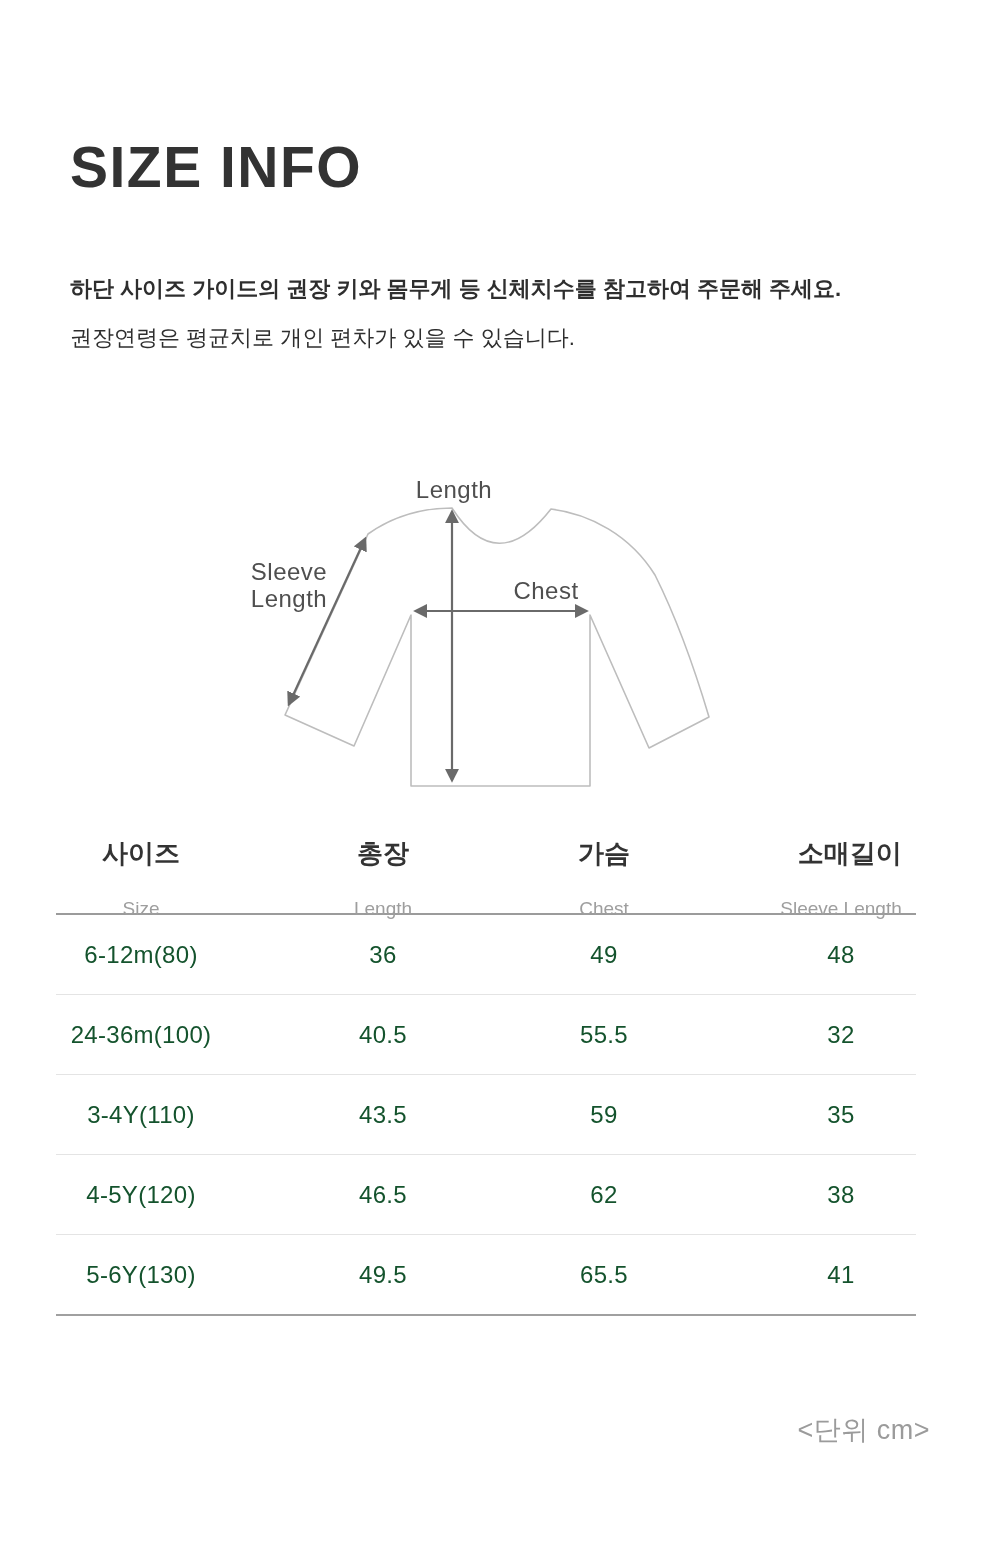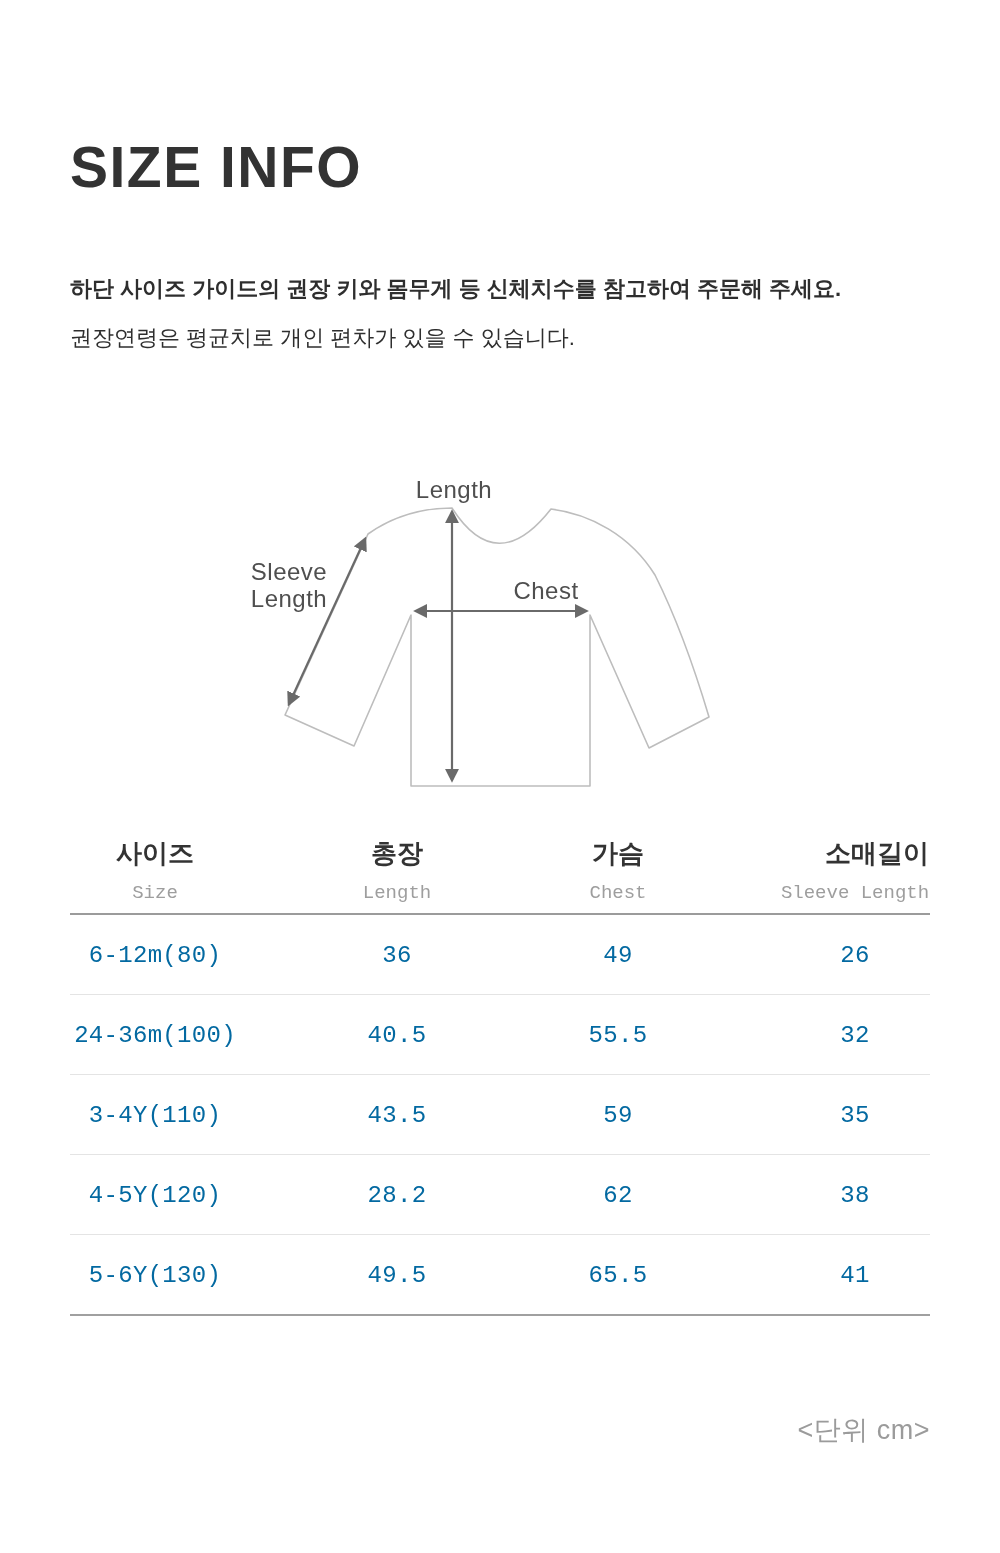--- a/index.html
+++ b/index.html
@@ -16,32 +16,32 @@
     position:absolute; left:70px; top:264px;
     font-size:22px; line-height:49px; color:#2e2e2e; white-space:nowrap;
   }
   .intro .line-bold { font-weight:700; }
   .diagram { position:absolute; left:230px; top:460px; width:540px; height:340px; }
   .diagram svg { display:block; }
   .diagram text {
     font-family:"Liberation Sans","DejaVu Sans",sans-serif;
     font-size:24px; fill:#4f4f4f; letter-spacing:0.5px;
   }
-  .size-table { position:absolute; left:70px; top:820px; width:860px;font-family:Liberation Mono, monospace; }
+  .size-table { position:absolute; left:56px; top:820px; width:860px; }
   .thead { position:relative; height:93px; }
   .th { position:absolute; top:16px; transform:translateX(-50%); text-align:center; white-space:nowrap; }
   .th .ko { font-size:26px; font-weight:700; color:#333333; }
-  .th .en { font-size:19px; font-weight:400; color:#9e9e9e; margin-top:11px; }
+  .th .en { font-size:19px; font-weight:400; color:#9e9e9e; margin-top:27px; }
   .c1 { left:85px; } .c2 { left:327px; } .c3 { left:548px; } .c4 { left:785px;text-align:right; }
   .tbody { border-top:2px solid #9b9b9b; border-bottom:2px solid #a0a0a0; }
   .trow { position:relative; height:79px; border-bottom:1px solid #e4e4e4; }
   .trow:last-child { border-bottom:none; }
   .cell {
     position:absolute; top:50%; transform:translate(-50%,-50%);
-    font-size:24px; color:#0369a1; white-space:nowrap; letter-spacing:0.3px;
+    font-size:24px; color:#14532d; white-space:nowrap; letter-spacing:0.3px;
   }
   .unit-note {
     position:absolute; right:70px; top:1412px;
     font-size:27px; color:#9b9b9b; letter-spacing:0.5px;
   }
 </style>
 </head>
 <body>
 
 <div class="page">
@@ -105,37 +105,37 @@
       <div class="th c4">
         <div class="ko">소매길이</div>
         <div class="en">Sleeve Length</div>
       </div>
     </div>
     <div class="tbody">
       <div class="trow">
         <span class="cell c1">6-12m(80)</span>
         <span class="cell c2">36</span>
         <span class="cell c3">49</span>
-        <span class="cell c4">26</span>
+        <span class="cell c4">48</span>
       </div>
       <div class="trow">
         <span class="cell c1">24-36m(100)</span>
         <span class="cell c2">40.5</span>
         <span class="cell c3">55.5</span>
         <span class="cell c4">32</span>
       </div>
       <div class="trow">
         <span class="cell c1">3-4Y(110)</span>
         <span class="cell c2">43.5</span>
         <span class="cell c3">59</span>
         <span class="cell c4">35</span>
       </div>
       <div class="trow">
         <span class="cell c1">4-5Y(120)</span>
-        <span class="cell c2">28.2</span>
+        <span class="cell c2">46.5</span>
         <span class="cell c3">62</span>
         <span class="cell c4">38</span>
       </div>
       <div class="trow">
         <span class="cell c1">5-6Y(130)</span>
         <span class="cell c2">49.5</span>
         <span class="cell c3">65.5</span>
         <span class="cell c4">41</span>
       </div>
     </div>

